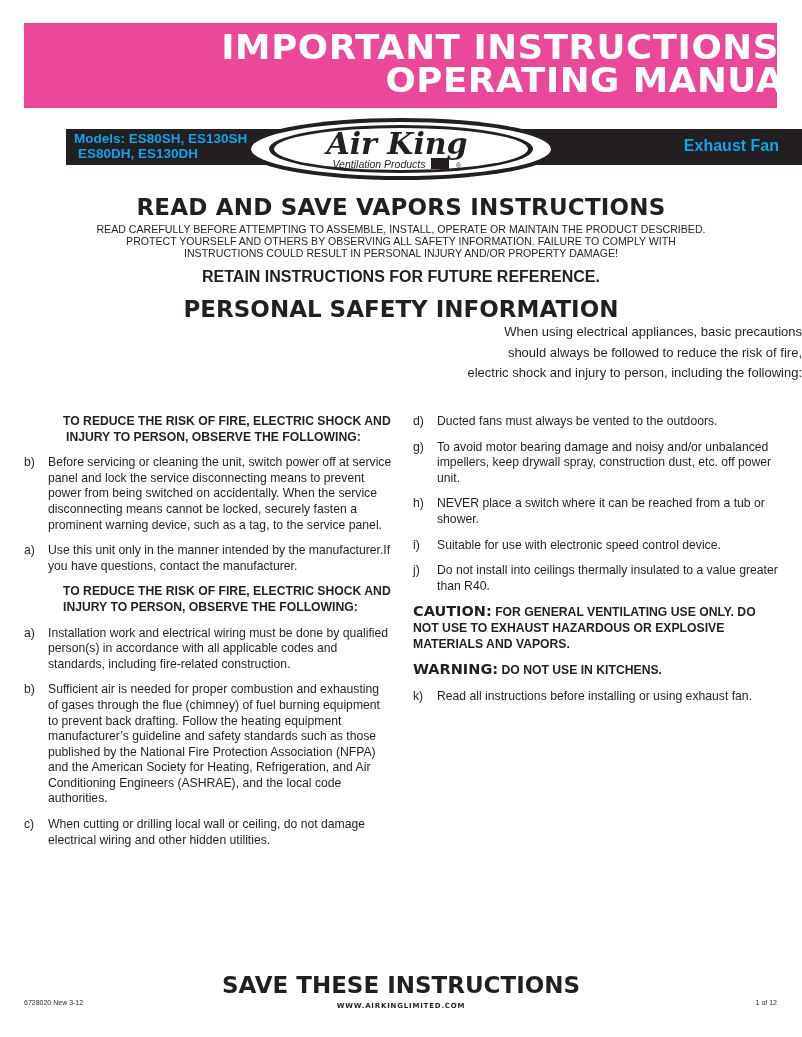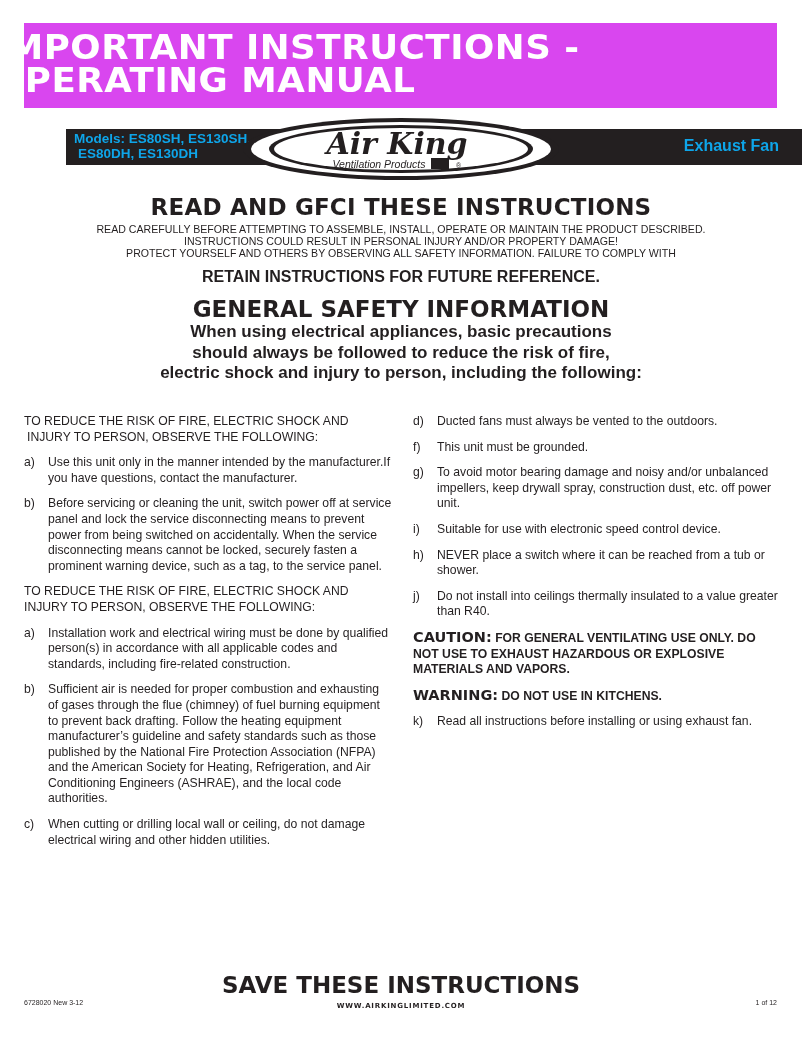--- a/index.html
+++ b/index.html
@@ -1,35 +1,35 @@
 <!DOCTYPE html>
 <html><head>
 <meta charset="utf-8">
 <style>
   html, body { margin:0; padding:0; background:#ffffff; }
   body { width:802px; height:1037px; position:relative; overflow:hidden; color:#231f20; font-family:"Liberation Sans", sans-serif; }
   .abs { position:absolute; }
-  .title-bar { left:24px; top:23px; width:753px; height:85px; background:#d946ef; color:#fff; text-align:left; box-sizing:border-box; }
+  .title-bar { left:24px; top:23px; width:753px; height:85px; background:#ec4899; color:#fff; text-align:right; box-sizing:border-box; }
   .title-bar .t { font-family:"DejaVu Sans", sans-serif; font-weight:bold; font-size:33px; line-height:33px; letter-spacing:0.5px; transform:scaleX(1.08); display:block; }
   .title-bar .t1 { padding-top:8px; }
   .model-bar { left:24px; top:129px; width:768px; height:36px; background:#231f20; color:#0ea5e9;margin-left:42px; }
   .models { left:8px; top:3px; font-size:13.5px; font-weight:bold; line-height:14.5px; font-family:"Liberation Sans", sans-serif; }
   .models .m2 { padding-left:4px; display:block; }
   .product { right:55px; top:8px; font-size:16px; font-weight:bold; }
   .logo { left:241px; top:116px; width:320px; height:66px; }
   .center { left:0; width:802px; text-align:center; }
   .h-read { top:194px; font-family:"DejaVu Sans", sans-serif; font-weight:bold; font-size:23px; letter-spacing:0.2px; }
   .sub-read { top:223px; font-size:10.6px; font-weight:normal; line-height:12px; }
   .retain { top:268px; font-size:16px; font-weight:bold; }
   .h-gsi { top:296px; font-family:"DejaVu Sans", sans-serif; font-weight:bold; font-size:23px; }
-  .gsi-sub { top:322px; font-size:17px; font-weight:bold; line-height:20.5px; }
+  .gsi-sub { top:322px; font-size:13px; font-weight:normal; line-height:20.5px;text-align:right; }
   .col { font-size:12.2px; line-height:15.6px; }
   .col-left { left:24px; top:414px; width:368px; }
   .col-right { left:413px; top:414px; width:370px; }
-  .sec-head { font-weight:normal; margin-bottom:7px; font-size:12.2px; }
+  .sec-head { font-weight:bold; margin-bottom:7px; font-size:12.2px;margin-left:39px; }
   .sec-head.first { margin-bottom:10px; }
   .hang { padding-left:24px; text-indent:-24px; }
   .hang .lbl { display:inline-block; width:24px; text-indent:0; }
   .col .item-h { margin-bottom:10px; }
   .caution { margin-bottom:10px; font-weight:bold; font-size:12.2px; line-height:15.6px; }
   .caution .kw { font-family:"DejaVu Sans", sans-serif; font-size:14.5px; font-weight:bold; }
   .save { top:965px; font-family:"DejaVu Sans", sans-serif; font-weight:bold; font-size:23px;margin-top:7px; }
   .footer-l { left:24px; top:999px; font-size:7px; }
   .footer-c { left:0; width:802px; top:1002px; text-align:center; font-family:"DejaVu Sans", sans-serif; font-weight:bold; font-size:7px; letter-spacing:0.8px; }
   .footer-r { left:740px; top:999px; font-size:7px; width:37px; text-align:right; }
@@ -56,52 +56,51 @@
     <ellipse cx="160" cy="33" rx="150" ry="27" fill="#ffffff"></ellipse>
     <ellipse cx="160" cy="33" rx="132" ry="24" fill="#231f20"></ellipse>
     <ellipse cx="160" cy="33" rx="127" ry="21" fill="#ffffff"></ellipse>
     <text x="156" y="38" text-anchor="middle" font-family="DejaVu Serif, serif" font-style="italic" font-weight="bold" font-size="30" fill="#231f20">Air King</text>
     <text x="138" y="52" text-anchor="middle" font-family="Liberation Sans, sans-serif" font-style="italic" font-size="10.5" fill="#231f20">Ventilation Products</text>
     <rect x="190" y="42" width="18" height="11" fill="#231f20"></rect>
     <text x="215" y="52" font-family="Liberation Sans, sans-serif" font-size="7" fill="#231f20">®</text>
   </svg>
 </div>
 
-<div class="abs center h-read">READ AND GFCI THESE INSTRUCTIONS</div>
+<div class="abs center h-read">READ AND SAVE VAPORS INSTRUCTIONS</div>
 <div class="abs center sub-read">
   <div>READ CAREFULLY BEFORE ATTEMPTING TO ASSEMBLE, INSTALL, OPERATE OR MAINTAIN THE PRODUCT DESCRIBED.</div>
+  <div>PROTECT YOURSELF AND OTHERS BY OBSERVING ALL SAFETY INFORMATION. FAILURE TO COMPLY WITH</div>
   <div>INSTRUCTIONS COULD RESULT IN PERSONAL INJURY AND/OR PROPERTY DAMAGE!</div>
-  <div>PROTECT YOURSELF AND OTHERS BY OBSERVING ALL SAFETY INFORMATION. FAILURE TO COMPLY WITH</div>
 </div>
 <div class="abs center retain">RETAIN INSTRUCTIONS FOR FUTURE REFERENCE.</div>
 
-<div class="abs center h-gsi">GENERAL SAFETY INFORMATION</div>
+<div class="abs center h-gsi">PERSONAL SAFETY INFORMATION</div>
 <div class="abs center gsi-sub">
   <div>When using electrical appliances, basic precautions</div>
   <div>should always be followed to reduce the risk of fire,</div>
   <div>electric shock and injury to person, including the following:</div>
 </div>
 
 <div class="abs col col-left">
   <div class="sec-head first" style="padding-left:3px;text-indent:-3px;">TO REDUCE THE RISK OF FIRE, ELECTRIC SHOCK AND INJURY TO PERSON, OBSERVE THE FOLLOWING:</div>
+  <div class="hang item-h"><span class="lbl">b)</span><span>Before servicing or cleaning the unit, switch power off at service panel and lock the service disconnecting means to prevent power from being switched on accidentally. When the service disconnecting means cannot be locked, securely fasten a prominent warning device, such as a tag, to the service panel.</span></div>
   <div class="hang item-h"><span class="lbl">a)</span><span>Use this unit only in the manner intended by the manufacturer.If you have questions, contact the manufacturer.</span></div>
-  <div class="hang item-h"><span class="lbl">b)</span><span>Before servicing or cleaning the unit, switch power off at service panel and lock the service disconnecting means to prevent power from being switched on accidentally. When the service disconnecting means cannot be locked, securely fasten a prominent warning device, such as a tag, to the service panel.</span></div>
 
   <div class="sec-head first">TO REDUCE THE RISK OF FIRE, ELECTRIC SHOCK AND INJURY TO PERSON, OBSERVE THE FOLLOWING:</div>
   <div class="hang item-h"><span class="lbl">a)</span><span>Installation work and electrical wiring must be done by qualified person(s) in accordance with all applicable codes and standards, including fire-related construction.</span></div>
   <div class="hang item-h"><span class="lbl">b)</span><span>Sufficient air is needed for proper combustion and exhausting of gases through the flue (chimney) of fuel burning equipment to prevent back drafting. Follow the heating equipment manufacturer’s guideline and safety standards such as those published by the National Fire Protection Association (NFPA) and the American Society for Heating, Refrigeration, and Air Conditioning Engineers (ASHRAE), and the local code authorities.</span></div>
   <div class="hang item-h"><span class="lbl">c)</span><span>When cutting or drilling local wall or ceiling, do not damage electrical wiring and other hidden utilities.</span></div>
 </div>
 
 <div class="abs col col-right">
   <div class="hang item-h"><span class="lbl">d)</span><span>Ducted fans must always be vented to the outdoors.</span></div>
-  <div class="hang item-h"><span class="lbl">f)</span><span>This unit must be grounded.</span></div>
   <div class="hang item-h"><span class="lbl">g)</span><span>To avoid motor bearing damage and noisy and/or unbalanced impellers, keep drywall spray, construction dust, etc. off power unit.</span></div>
+  <div class="hang item-h"><span class="lbl">h)</span><span>NEVER place a switch where it can be reached from a tub or shower.</span></div>
   <div class="hang item-h"><span class="lbl">i)</span><span>Suitable for use with electronic speed control device.</span></div>
-  <div class="hang item-h"><span class="lbl">h)</span><span>NEVER place a switch where it can be reached from a tub or shower.</span></div>
   <div class="hang item-h"><span class="lbl">j)</span><span>Do not install into ceilings thermally insulated to a value greater than R40.</span></div>
 
   <div class="caution">
     <span class="kw">CAUTION:</span>
     <span>FOR GENERAL VENTILATING USE ONLY. DO NOT USE TO EXHAUST HAZARDOUS OR EXPLOSIVE MATERIALS AND VAPORS.</span>
   </div>
   <div class="caution">
     <span class="kw">WARNING:</span>
     <span>DO NOT USE IN KITCHENS.</span>
   </div>

